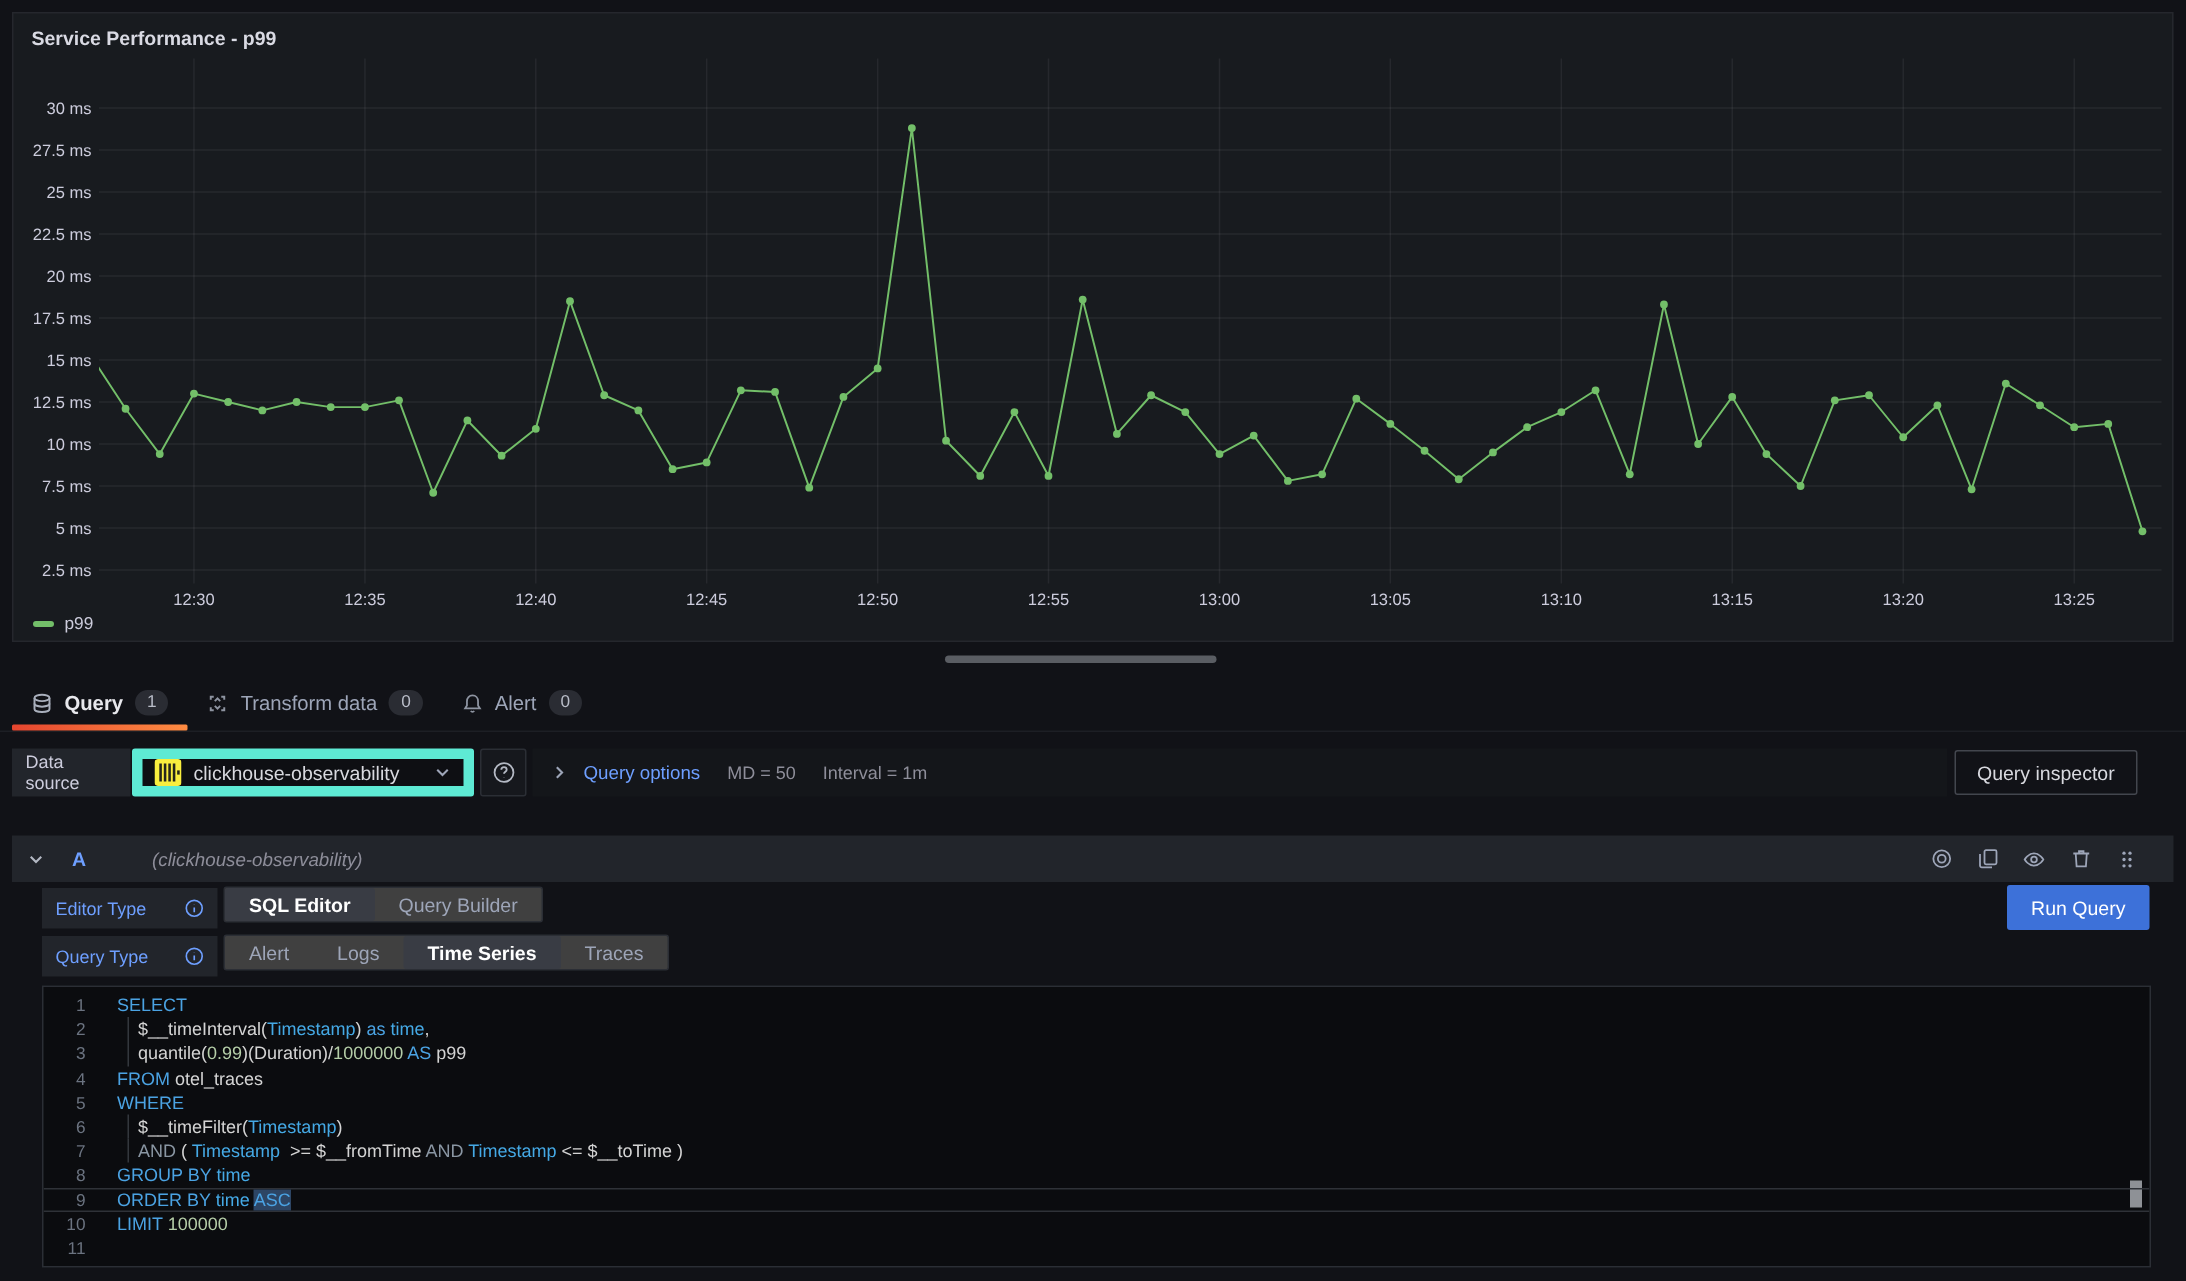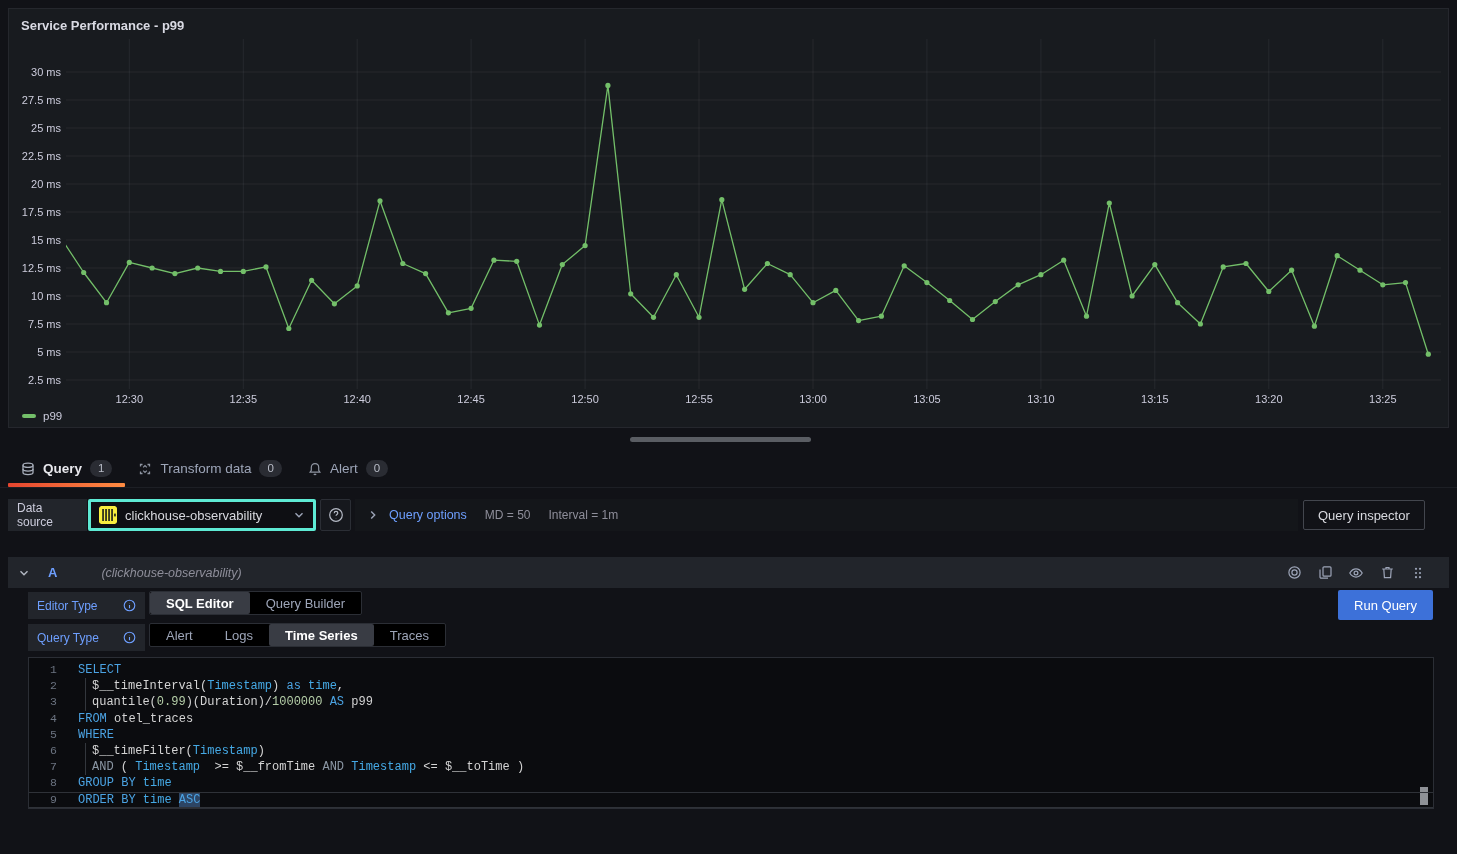--- a/index.html
+++ b/index.html
@@ -30,21 +30,21 @@
     padding:0 8px; border-radius:9px; }
   .tab.active::after { content:""; position:absolute; left:0; right:0; bottom:0; height:4px;
     background:linear-gradient(90deg,#E5452F,#FF8C42); border-radius:1px; }
 
   
   .fieldlabel { background:#22252B; color:#6E9FFF; font-size:12px; display:flex;
     align-items:center; gap:24px; padding:0 9px; }
   .ds-label { position:absolute; left:8px; top:499px; height:32px; width:79px;
     background:#22252B; color:#CCCCDC; font-size:12px; display:flex; align-items:center; padding:0 9px; }
   .ds-select { position:absolute; left:88px; top:499px; width:228px; height:32px;
-    background:#0E0F13; border:3px solid #5eead4; border-radius:2px;
+    background:#0E0F13; border:7px solid #5eead4; border-radius:2px;
     display:flex; align-items:center; gap:8px; padding:0 8px; cursor:pointer; }
   .ds-select .ds-name { font-size:13px; color:#D8D9DF; flex:1; }
   .ch-icon { width:18px; height:18px; border-radius:2px; }
   .help-btn { position:absolute; left:320px; top:499px; width:31px; height:32px;
     border:1px solid #2B2E35; border-radius:2px; background:#16181D;
     display:flex; align-items:center; justify-content:center; cursor:pointer; }
   .opts-bar { position:absolute; left:355px; top:499px; width:943px; height:32px;
     background:#14161A; display:flex; align-items:center; gap:10px; padding:0 12px; }
   .opts-link { color:#6E9FFF; font-size:12.5px; font-weight:500; cursor:pointer; }
   .opts-meta { color:#8E8E9A; font-size:12px; margin-left:8px; }
@@ -57,32 +57,32 @@
     background:#22252B; display:flex; align-items:center; padding:0 10px; }
   .qrow .refid { color:#6E9FFF; font-size:13px; font-weight:600; margin-left:18px; }
   .qrow .subtitle { color:#8E8E9A; font-size:12.5px; font-style:italic; margin-left:44px; }
   .qrow-icons { margin-left:auto; display:flex; align-items:center; gap:13px; padding-right:12px; }
   .qrow-icons .icbtn { width:18px; height:18px; display:flex; align-items:center;
     justify-content:center; cursor:pointer; }
 
   
   .typelabel { position:absolute; left:28px; width:117px; height:27px; }
   .radio-group { position:absolute; left:149px; height:24px; display:flex; align-items:stretch;
-    background:#000000; border:1px solid #2B2E35; border-radius:2px; overflow:hidden;justify-content:space-between; }
+    background:#404040; border:1px solid #2B2E35; border-radius:2px; overflow:hidden;justify-content:space-between; }
   .radio-opt { display:flex; align-items:center; padding:0 16px; font-size:13px;
     color:#9DA5B8; cursor:pointer; white-space:nowrap; }
   .radio-opt.sel { background:#393C44; color:#FFFFFF; font-weight:600; border-radius:2px; }
   .run-btn { position:absolute; left:1338px; top:590px; width:95px; height:30px;
     background:#3D71D9; color:#fff; border:none; border-radius:2px; font-size:13px;
     font-weight:500; font-family:"Liberation Sans",sans-serif; cursor:pointer; }
 
   
-  .code-editor { position:absolute; left:28px; top:657px; width:1406px; height:152px;
+  .code-editor { position:absolute; left:28px; top:657px; width:1406px; height:188px;
     background:#0B0C0F; border:1px solid #2B2E35; padding-top:4px; overflow:hidden;
-    font-family:Liberation Mono, monospace; font-size:12px; line-height:16.2px; }
+    font-family:Liberation Sans, sans-serif; font-size:12px; line-height:16.2px; }
   .cl { position:relative; height:16.2px; white-space:pre; color:#D4D4D4; }
   .cl.current { border-top:1px solid #2F3238; border-bottom:1px solid #2F3238; height:16.2px; line-height:14.2px; }
   .ln { display:inline-block; width:28px; text-align:right; color:#6B7380; margin-right:21px;
     font-size:11.5px; user-select:none; }
   .tk-k { color:#4BA3E3; } 
   .tk-t { color:#45A9E5; } 
   .tk-o { color:#8A96A3; } 
   .tk-n { color:#B5CEA8; } 
   .tk-d { color:#D4D4D4; } 
   .tk-sel { color:#4BA3E3; background:#2D4564; }

